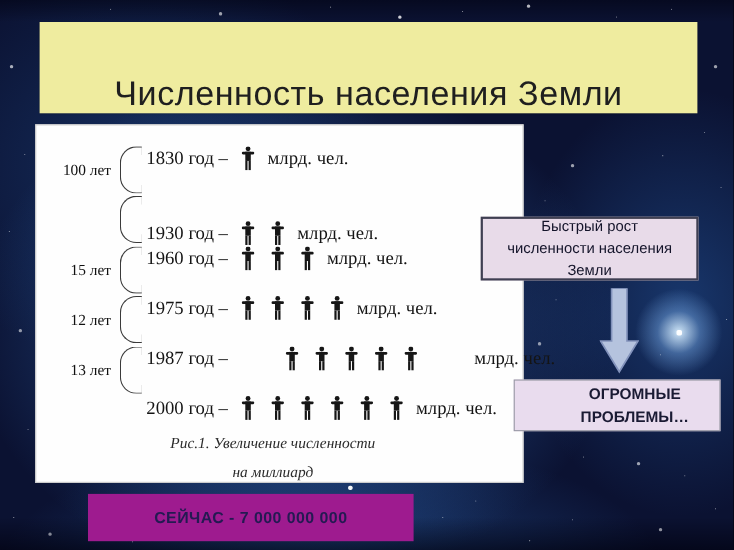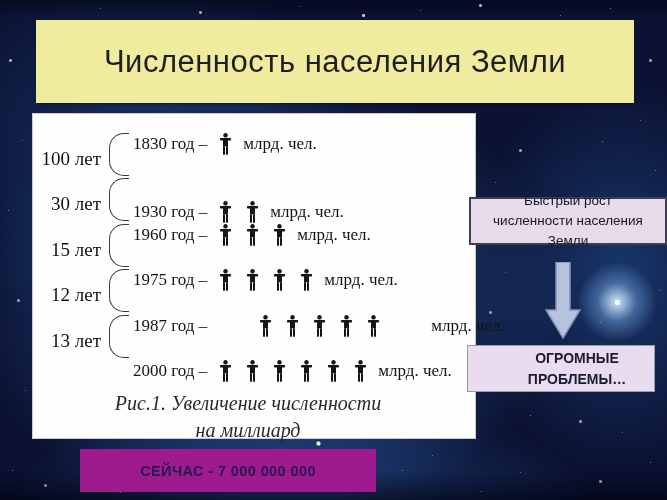--- a/index.html
+++ b/index.html
@@ -36,51 +36,51 @@
       505px 272px 0 rgba(255,255,255,.5), 530px 415px 0 rgba(255,255,255,.55),
       580px 421px 0 1px rgba(255,255,255,.6), 622px 432px 0 rgba(255,255,255,.5),
       650px 462px 0 rgba(255,255,255,.6), 600px 481px 0 1px rgba(255,255,255,.55),
       520px 472px 0 rgba(255,255,255,.5), 481px 491px 0 rgba(255,255,255,.6),
       318px 443px 0 1.5px rgba(255,255,255,.95), 363px 15px 0 1px rgba(255,255,255,.8),
       617px 302px 0 2px rgba(255,255,255,.95), 492px 92px 0 rgba(255,255,255,.6),
       522px 42px 0 1px rgba(255,255,255,.55);
   }
   .title-box{
     position:absolute;left:36px;top:20px;width:598px;height:83px;
-    background:#efec9f;display:flex;align-items:center;justify-content:center;
+    background:#efec9f;display:flex;align-items:flex-end;justify-content:center;
     box-shadow:0 1px 2px rgba(0,0,0,.4);
   }
   .title-box h1{
     margin:0;font-size:31px;font-weight:400;color:#1f1f1f;letter-spacing:.5px;
     font-family:"Liberation Sans",sans-serif;
   }
   .figure-panel{
     position:absolute;left:32px;top:113px;width:444px;height:326px;
     background:#fefefe;border:1px solid #c9c9c9;box-sizing:border-box;
     font-family:"Liberation Serif",serif;color:#141414;
   }
   .fig-row{position:absolute;left:100px;height:26px;display:flex;align-items:center;font-size:17px;white-space:nowrap;}
   .row-icons{display:flex;gap:14px;align-items:flex-end;margin-left:12px;}
   .row-unit{margin-left:11px;}
   .bracket{
     position:absolute;left:76px;width:20px;height:43px;
     border:1.5px solid #3a3a3a;border-right:none;
     border-radius:15px 0 0 15px;box-sizing:border-box;
   }
-  .interval{position:absolute;left:0;width:68px;text-align:right;font-size:19px;color:#101010;}
+  .interval{position:absolute;left:0;width:68px;text-align:right;font-size:14px;color:#101010;}
   .fig-caption{
     position:absolute;left:50px;top:276px;width:330px;text-align:center;
-    font-style:italic;font-size:20px;line-height:27px;color:#2a2a2a;
+    font-style:italic;font-size:14px;line-height:27px;color:#2a2a2a;
     font-family:"Liberation Serif",serif;
   }
   .callout-cause{
-    position:absolute;left:437px;top:197px;width:198px;height:48px;
+    position:absolute;left:437px;top:197px;width:198px;height:58px;
     background:#e8dbe9;border:2px solid #3f3f52;box-sizing:border-box;
     display:flex;flex-direction:column;align-items:center;justify-content:center;
-    font-size:13.5px;line-height:1.5;color:#14142a;text-align:center;margin-left:32px;
+    font-size:13.5px;line-height:1.5;color:#14142a;text-align:center;
   }
   .down-arrow{position:absolute;left:545px;top:262px;}
   .callout-effect{
     position:absolute;left:467px;top:345px;width:188px;height:47px;
     background:#e9dcee;border:1px solid #9a9aa6;box-sizing:border-box;
     display:flex;flex-direction:column;align-items:center;justify-content:center;
     font-size:14px;font-weight:bold;line-height:1.5;color:#1a1a33;text-align:center;padding-left:32px;
   }
   .banner{
     position:absolute;left:80px;top:449px;width:296px;height:43px;
@@ -282,21 +282,20 @@
             <rect x="4" y="4.9" width="5" height="8.4" fill="#161616"></rect>
             <rect x="4" y="13.3" width="2" height="8.4" fill="#161616"></rect>
             <rect x="7" y="13.3" width="2" height="8.4" fill="#161616"></rect>
           </svg>
         </span>
         <span class="row-unit">млрд. чел.</span>
       </div>
       <div class="bracket" style="top: 19px;"></div>
       <div class="interval" style="top: 34px;">100 лет</div>
       <div class="bracket" style="top: 64.4px;"></div>
-      <div class="interval" style="top: 79.4px;">30 лет</div>
       <div class="bracket" style="top: 109.8px;"></div>
       <div class="interval" style="top: 124.8px;">15 лет</div>
       <div class="bracket" style="top: 155.2px;"></div>
       <div class="interval" style="top: 170.2px;">12 лет</div>
       <div class="bracket" style="top: 200.6px;"></div>
       <div class="interval" style="top: 215.6px;">13 лет</div>
     </div>
 
   <div class="callout-cause">
     <div>Быстрый рост</div>

